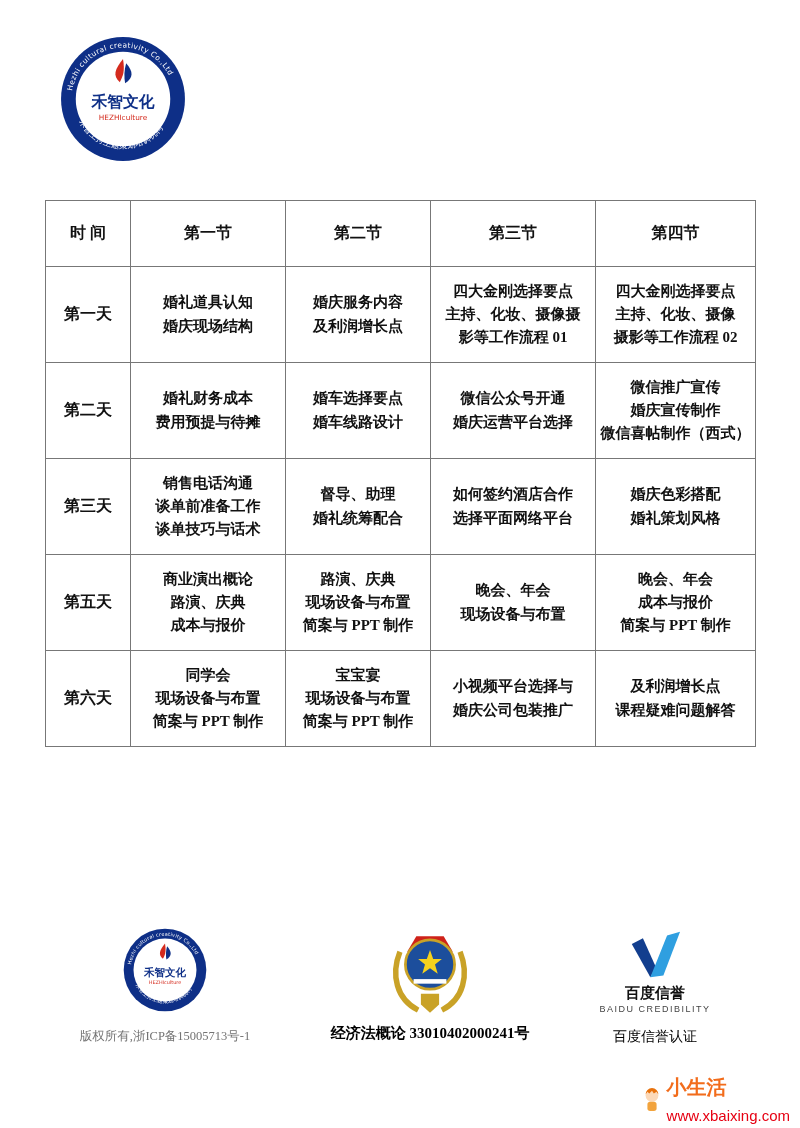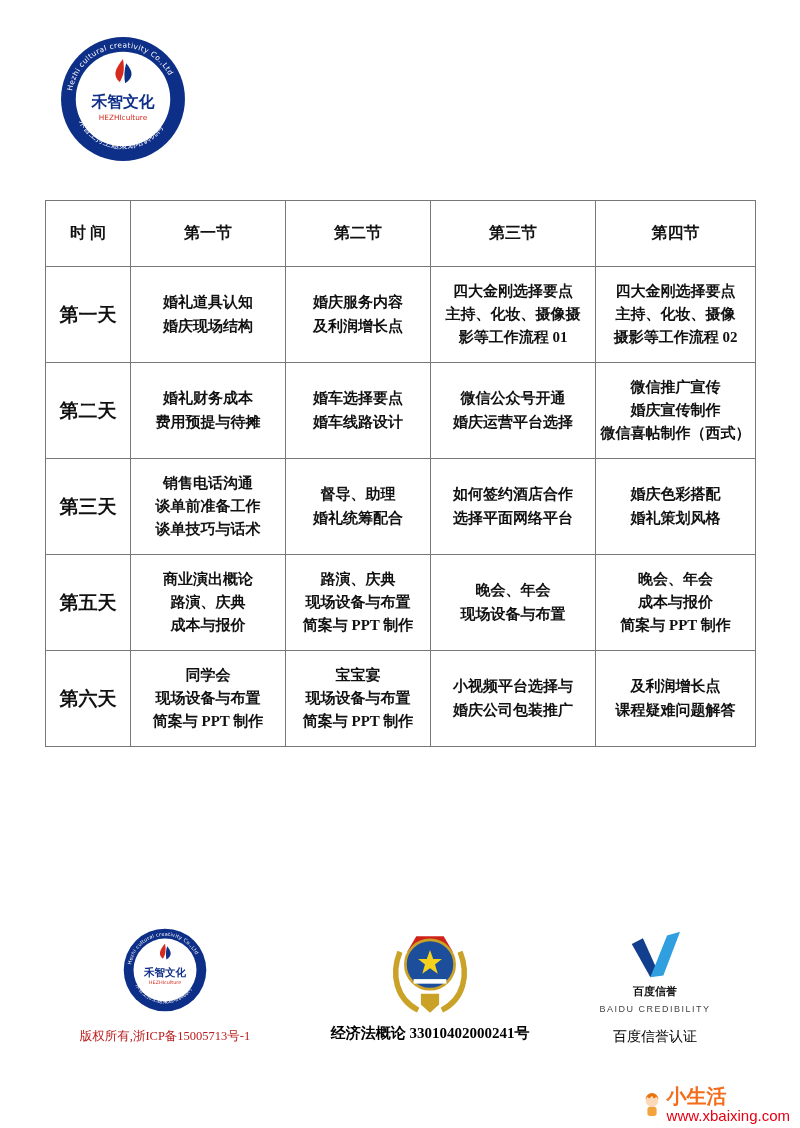--- a/index.html
+++ b/index.html
@@ -27,59 +27,59 @@
     border-collapse:collapse; table-layout:fixed;padding-left:32px;
   }
   .course-table th, .course-table td {
     border:1px solid #777;
     text-align:center; vertical-align:middle;
     white-space:pre-line;
     font-weight:600; color:#111;
   }
   .course-table th { height:66px; font-size:16px; }
   .course-table td { height:96px; font-size:15px; line-height:1.55; }
-  .course-table td.day { font-size:19px; }
+  .course-table td.day { font-size:16px; }
   col.c0 { width:85px; }
   col.c1 { width:155px; }
   col.c2 { width:145px; }
   col.c3 { width:165px; }
   col.c4 { width:160px; }
 
   
   .logo-bottom { position:absolute; left:123px; top:928px; }
   .copyright {
     position:absolute; left:40px; top:1028px; width:250px;
-    text-align:center; font-size:12.5px; color:#b91c1c;
+    text-align:center; font-size:12.5px; color:#737373;
   }
   .police-badge { position:absolute; left:389px; top:924px; }
   .police-record {
     position:absolute; left:305px; top:1024px; width:250px;
     text-align:center; font-size:15px; font-weight:bold; color:#000;
   }
   .baidu-v { position:absolute; left:627px; top:930px; }
   .baidu-cn {
     position:absolute; left:575px; top:984px; width:160px;
-    text-align:center; font-size:11px; font-weight:bold; color:#111;
+    text-align:center; font-size:15px; font-weight:bold; color:#111;
   }
   .baidu-en {
     position:absolute; left:575px; top:1004px; width:160px;
     text-align:center; font-size:9px; letter-spacing:1.5px; color:#444;
     font-family:"Liberation Sans","DejaVu Sans",sans-serif;
   }
   .baidu-cert {
     position:absolute; left:575px; top:1028px; width:160px;
     text-align:center; font-size:14px; font-weight:normal; color:#000;
   }
 
   
   .watermark {
     position:absolute; right:10px; bottom:4px;
     display:flex; align-items:center; gap:4px;
   }
-  .wm-text { display:flex; flex-direction:column; align-items:flex-start; }
+  .wm-text { display:flex; flex-direction:column; align-items:flex-start;gap:9px; }
   .wm-name { font-size:20px; font-weight:bold; color:#f26c1b; line-height:1.1; }
   .wm-url  { font-size:15px; color:#e60012;
              font-family:"Liberation Sans","DejaVu Sans",sans-serif; }
 
   svg text { font-family:"DejaVu Sans","Liberation Sans",sans-serif; }
 </style>
 </head>
 <body>
 
 <div class="page">

